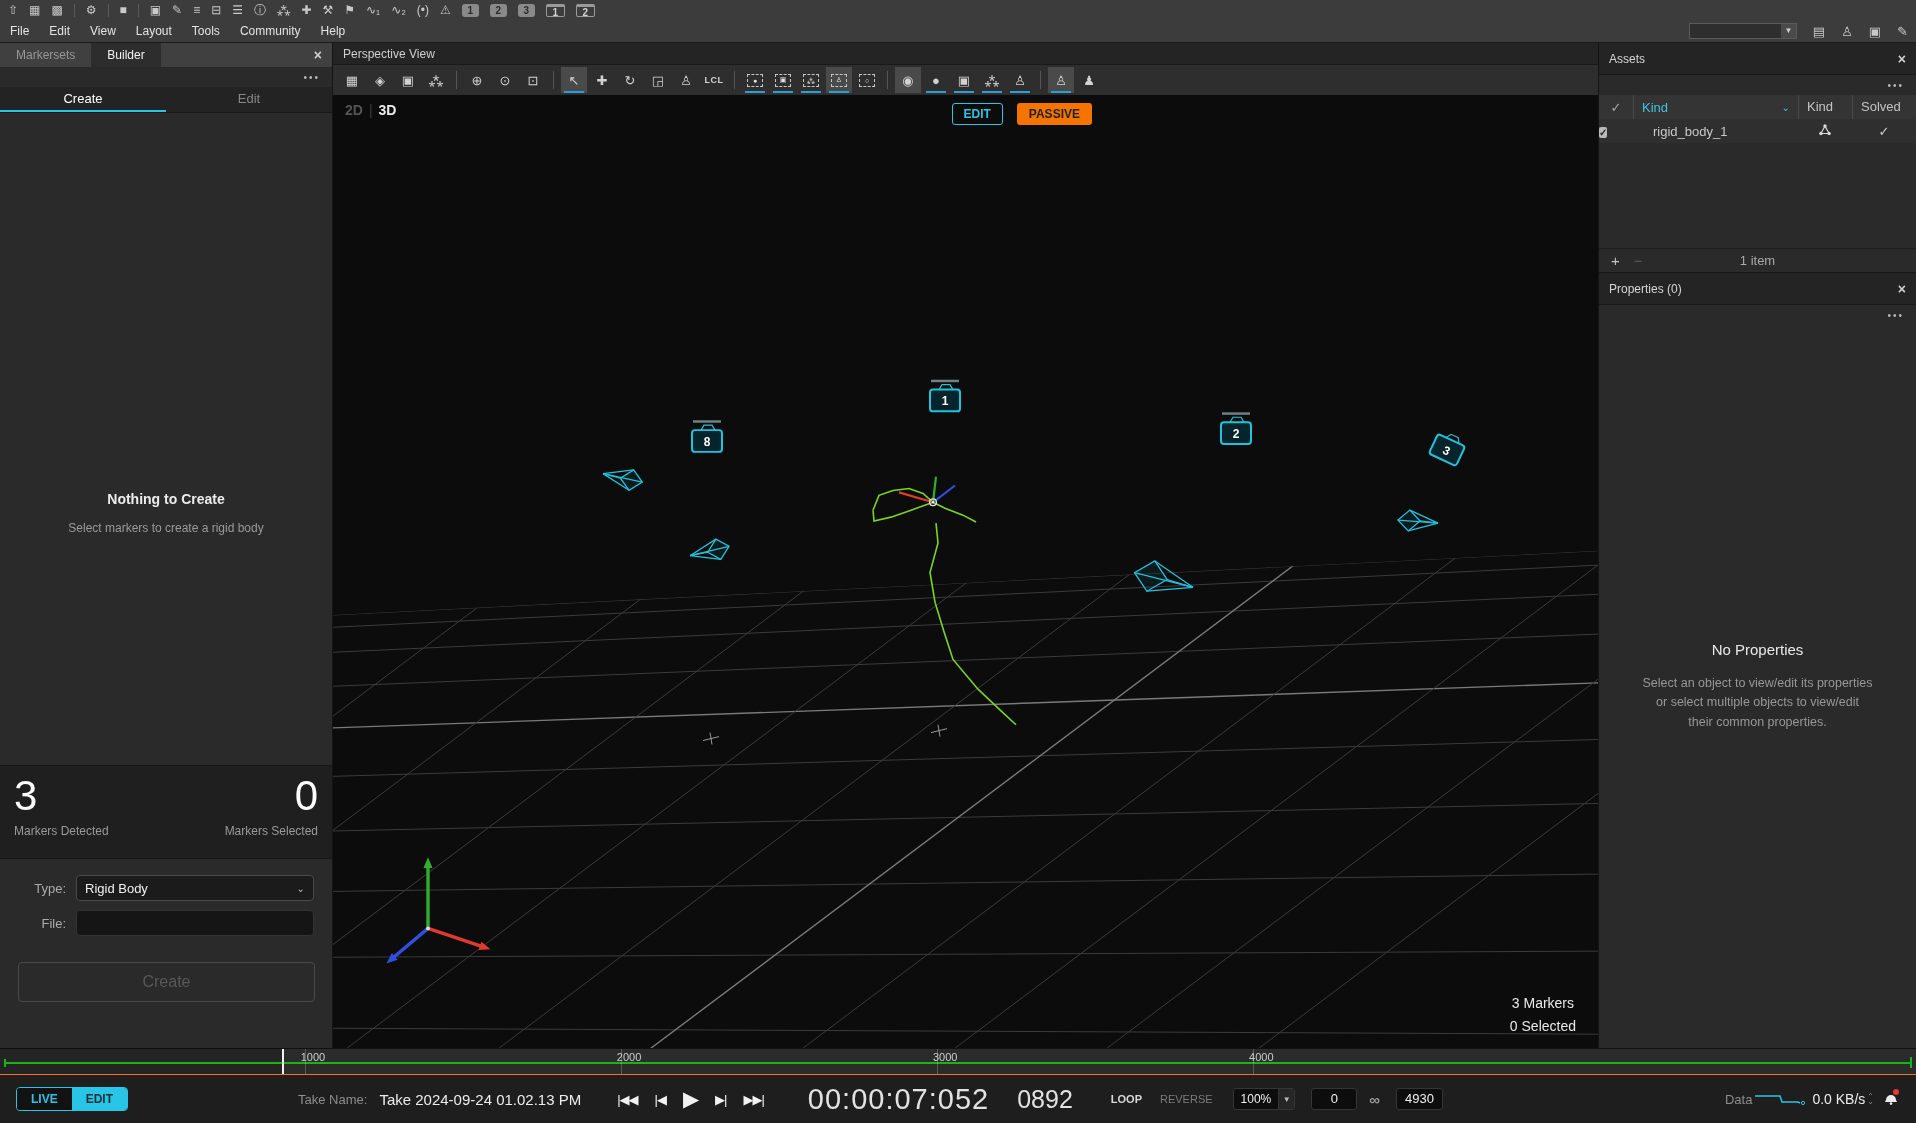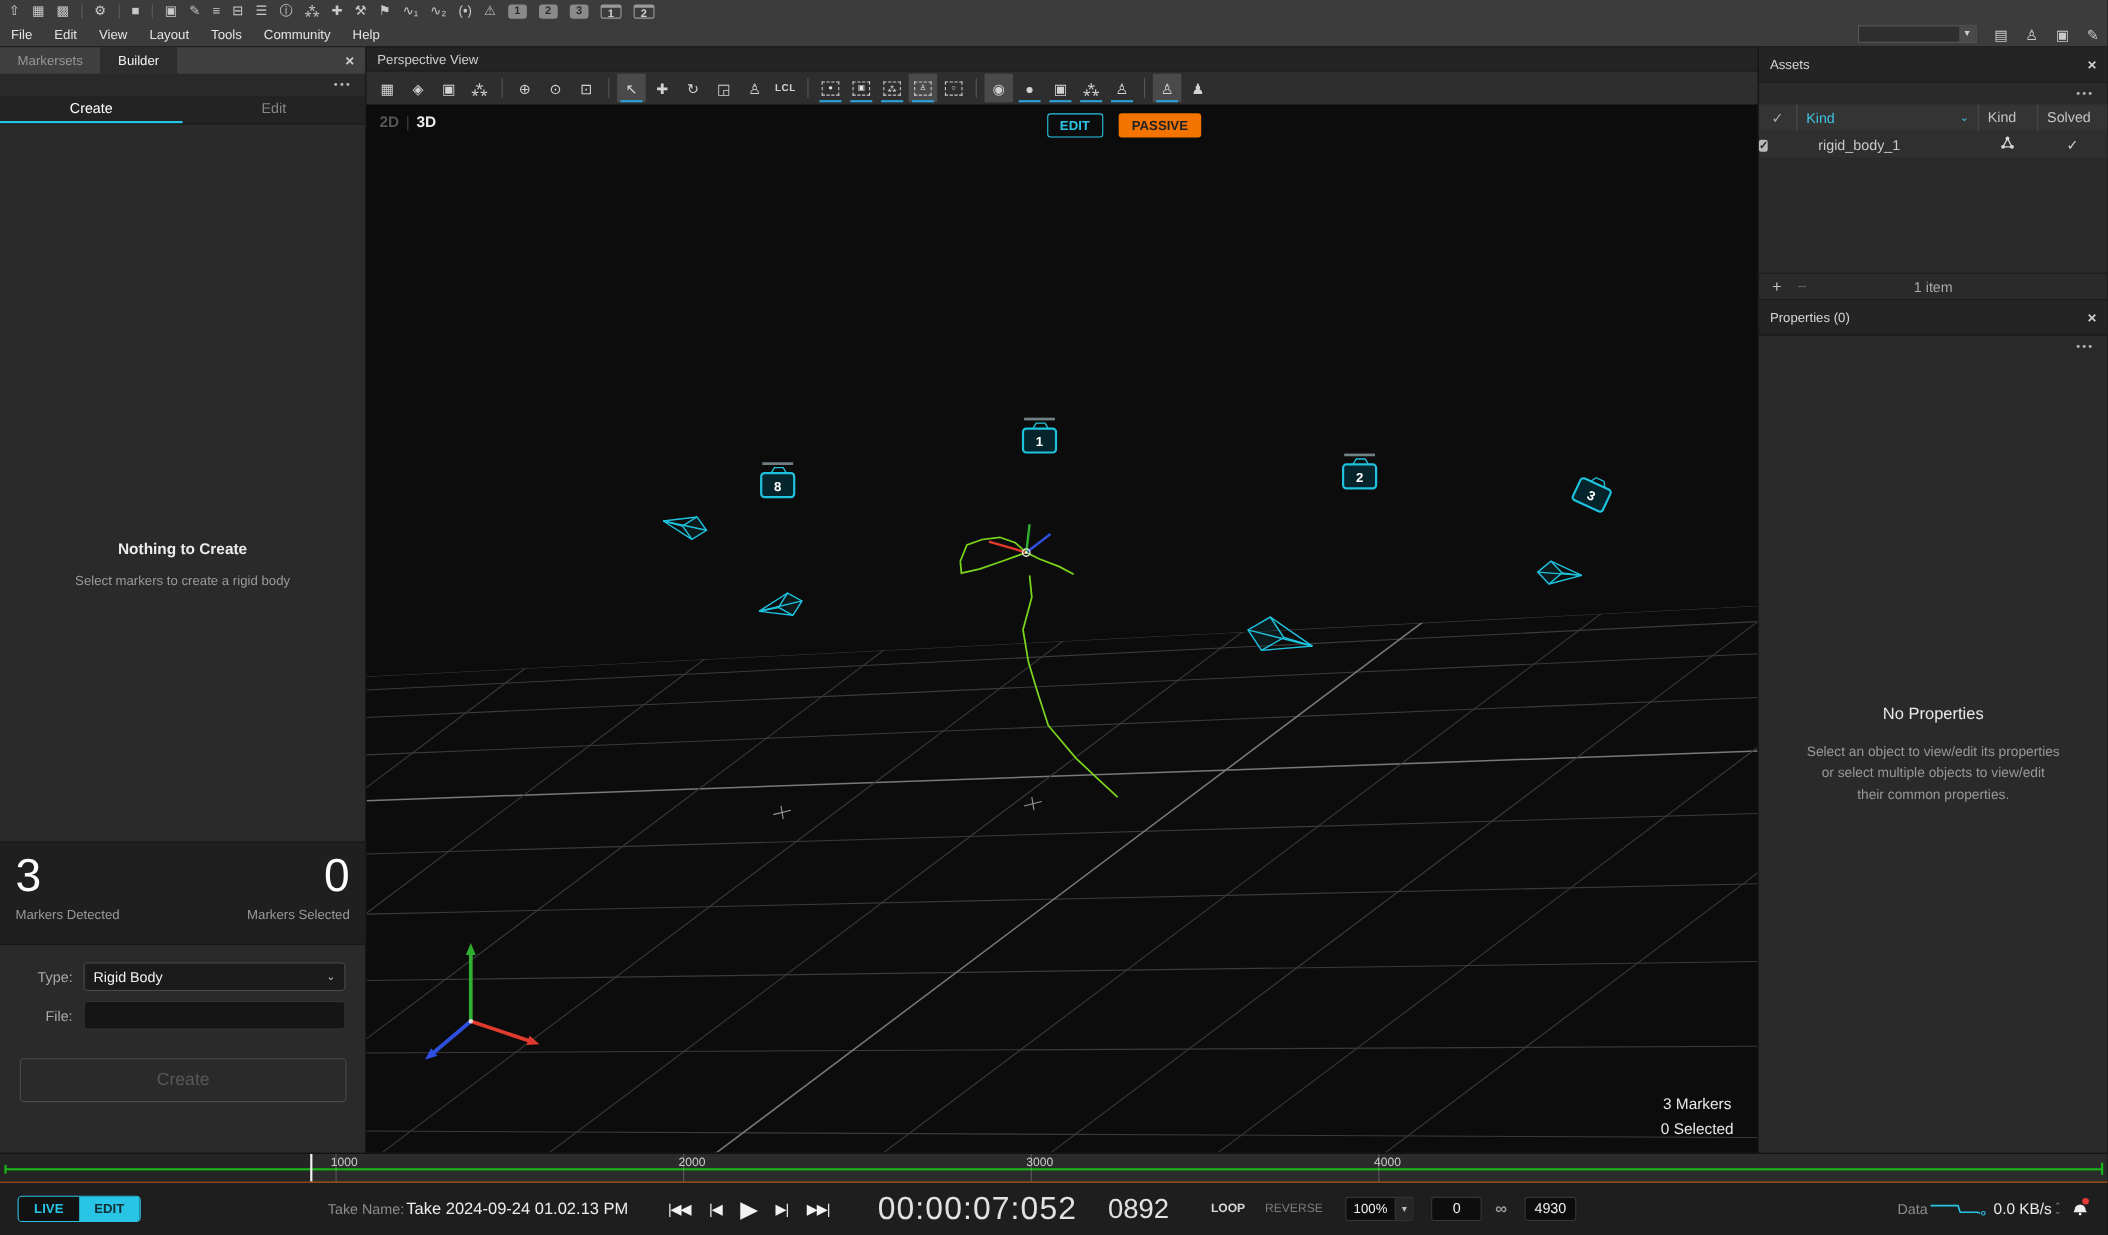--- a/index.html
+++ b/index.html
@@ -129,21 +129,21 @@
   .ruler .playhead { position:absolute; top:0; bottom:0; width:2px; background:#f2f2f2; }
   .tick-label { position:absolute; top:2px; transform:translateX(-4px); font-size:11px; color:#cdcdcd; }
   .tick-line { position:absolute; top:0; bottom:0; width:1px; background:rgba(255,255,255,.22); }
 
   
   .transport { height:49px; flex:none; background:#1e1e1e; border-top:1px solid #f97316; display:flex; align-items:center; padding:0 16px; }
   .live-edit { display:flex; border:1px solid #29c5e6; border-radius:4px; overflow:hidden; }
   .le-live { font-size:12px; font-weight:bold; padding:4px 14px; color:#29c5e6; background:#121212; }
   .le-edit { font-size:12px; font-weight:bold; padding:4px 14px; background:#29c5e6; color:#103036; }
   .take-label { margin-left:170px; font-size:13px; color:#8d8d8d; }
-  .take-value { margin-left:2px; font-size:15px; color:#ececec; white-space:nowrap; }
+  .take-value { margin-left:12px; font-size:15px; color:#ececec; white-space:nowrap; }
   .tr-buttons { display:flex; align-items:center; gap:17px; margin-left:36px; color:#f2f2f2; }
   .tr-btn { font-size:13px; letter-spacing:-1px; }
   .tr-btn.play { font-size:21px; }
   .timecode { margin-left:44px; font-size:29px; color:#e2e2e2; letter-spacing:1px; }
   .framenum { margin-left:28px; font-size:25px; color:#e2e2e2; }
   .loop { margin-left:38px; font-size:11px; font-weight:bold; color:#d8d8d8; }
   .reverse { margin-left:18px; font-size:11px; color:#7b7b7b; }
   .speed-box { margin-left:20px; height:22px; background:#0d0d0d; border:1px solid #353535; border-radius:3px;
     display:flex; align-items:center; font-size:12px; color:#f0f0f0; }
   .speed-box .v { padding:0 7px; }

